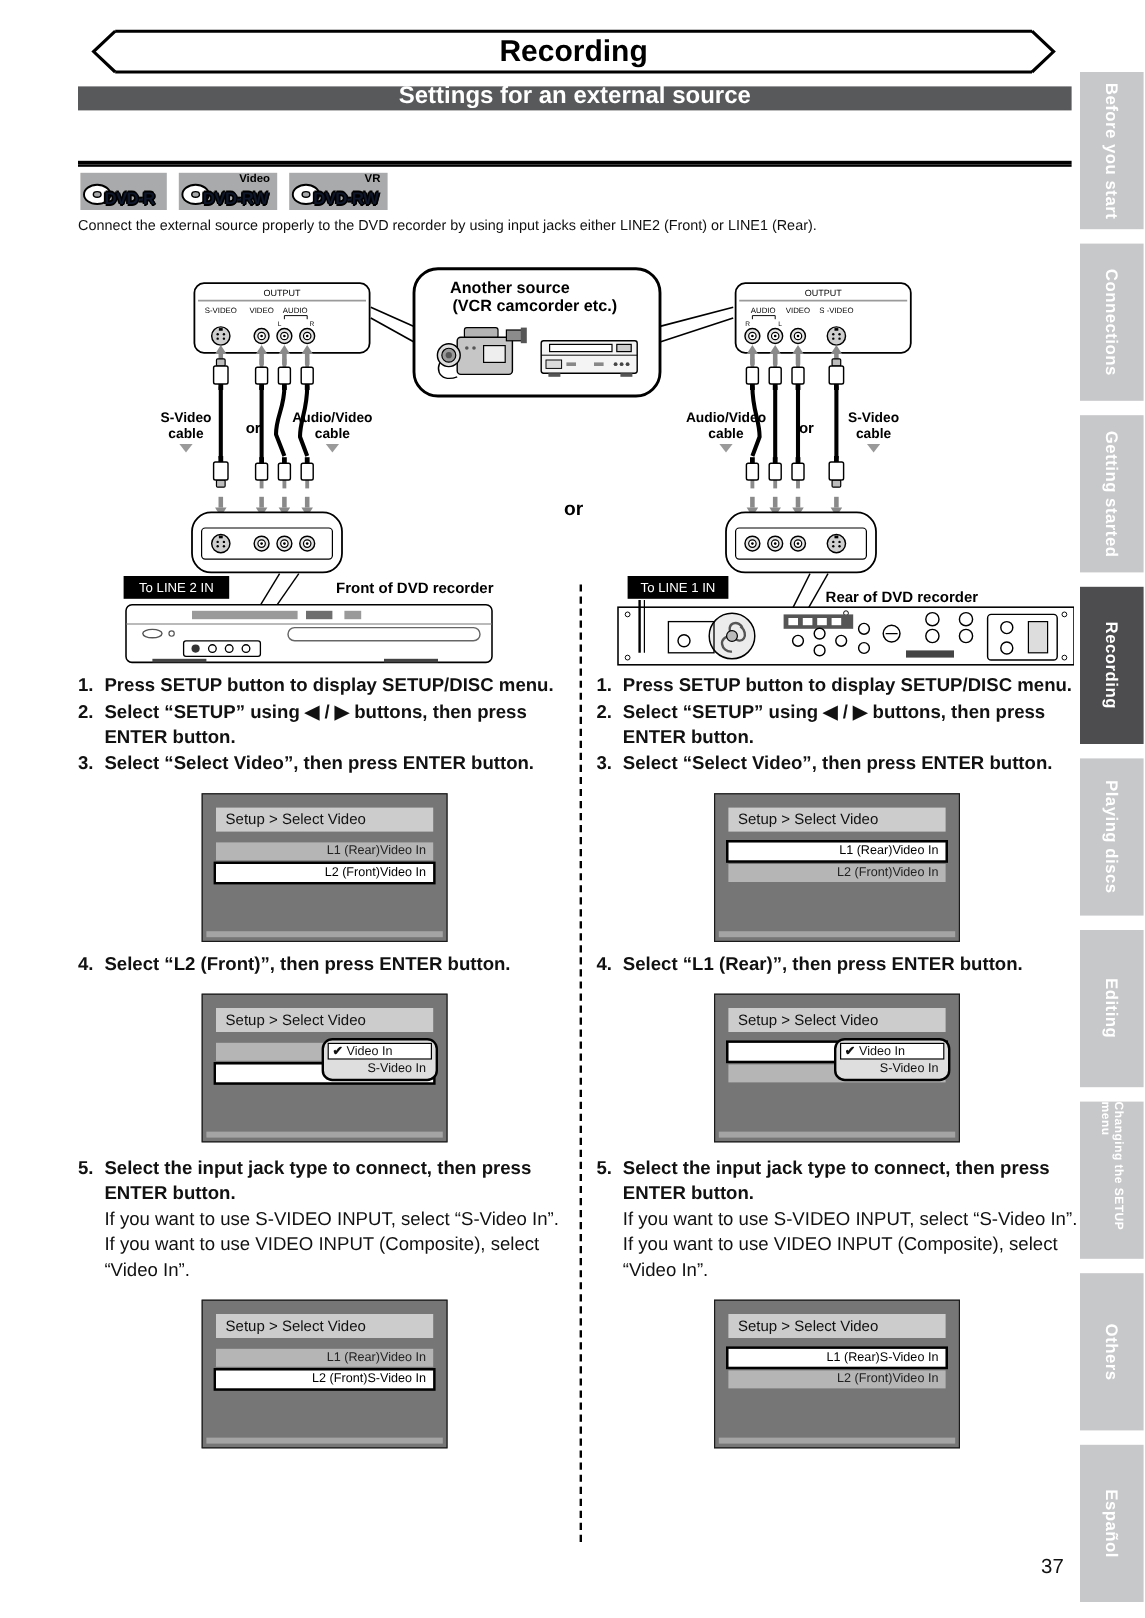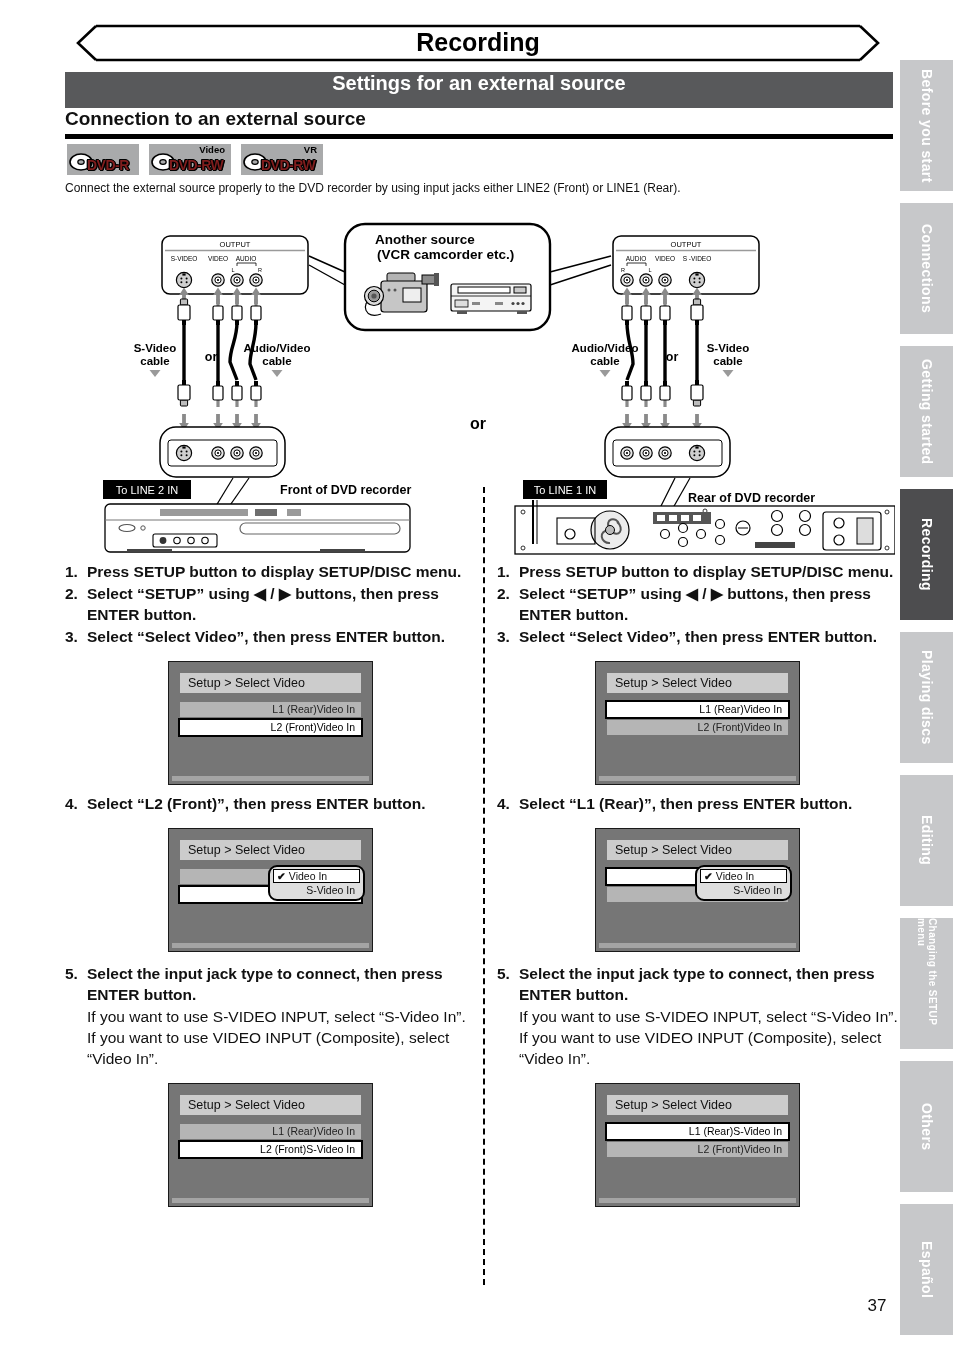--- a/index.html
+++ b/index.html
@@ -14,41 +14,41 @@
     background:#c7c8ca; color:#fff; font-weight:bold; font-size:14px;
     writing-mode:vertical-rl; text-orientation:mixed;
     display:flex; align-items:center; justify-content:center; letter-spacing:.4px;
   }
   .tab.active { background:#4d4d4f; }
   .tab.small { font-size:10px; }
   
   .banner { position:absolute; left:72px; top:22px; width:812px; height:42px; }
   .banner svg { width:100%; height:100%; }
   .section-bar {
-    position:absolute; left:65px; top:72px; width:828px; height:36px;
+    position:absolute; left:65px; top:72px; width:828px; height:20px;
     background:#58595b; color:#fff; font-weight:bold; font-size:20px;
-    display:flex; align-items:flex-start; justify-content:center;
+    display:flex; align-items:flex-end; justify-content:center;
   }
   .subsection {
     position:absolute; left:65px; top:108px; font-size:19px; font-weight:bold;
   }
   .double-rule {
     position:absolute; left:65px; top:134px; width:828px; height:3px;
     border-top:3.5px solid #000; border-bottom:2px solid #000;
   }
   
   .badges { position:absolute; left:67px; top:144px; display:flex; gap:10px; }
   .badge { position:relative; width:82px; height:31px; background:#a9aaab; }
   .badge.first { width:72px; }
   .badge svg.disc { position:absolute; left:1px; top:7px; width:32px; height:22px; }
   .badge .tag {
     position:absolute; top:0px; right:6px; font-size:9.5px; font-weight:bold; color:#000;
   }
   .badge .lbl {
-    position:absolute; bottom:2px; left:20px; font-size:14px; font-weight:bold; color:#7f1d1d;
+    position:absolute; bottom:2px; left:20px; font-size:14px; font-weight:bold; color:#0f172a;
     letter-spacing:-0.5px;
     text-shadow:-1.3px 0 #000, 1.3px 0 #000, 0 -1.3px #000, 0 1.3px #000, 1px 1px #000, -1px -1px #000;
     white-space:nowrap;
   }
   
   .intro { position:absolute; left:65px; top:180px; width:824px; font-size:12px; line-height:1.42; }
   
   .diagram { position:absolute; left:65px; top:222px; width:830px; height:340px; }
   .diagram svg { width:100%; height:100%; font-family:"Liberation Sans", sans-serif; }
   .col-divider {
@@ -138,21 +138,20 @@
       <line x1="24" y1="38" x2="788" y2="38" stroke="#000" stroke-width="2.6"></line>
       <path d="M788,4 L806,21 L788,38" fill="none" stroke="#000" stroke-width="2.6"></path>
       <text x="406" y="29" text-anchor="middle" font-size="25" font-weight="bold">Recording</text>
     </svg>
   </div>
 
   <div class="section-bar">
     <span>Settings for an external source</span>
   </div>
 
-  <div class="subsection">Connection to an external source</div>
   <div class="double-rule"></div>
 
   <div class="badges">
     <div class="badge first">
       <svg class="disc" viewBox="0 0 32 22">
           <ellipse cx="13" cy="11" rx="11" ry="8" fill="#fff" stroke="#000" stroke-width="1.6"></ellipse>
           <ellipse cx="13" cy="11" rx="3.2" ry="2.3" fill="#a9aaab" stroke="#000" stroke-width="1.2"></ellipse>
         </svg>
       <span class="tag"></span>
       <span class="lbl">DVD-R</span>

